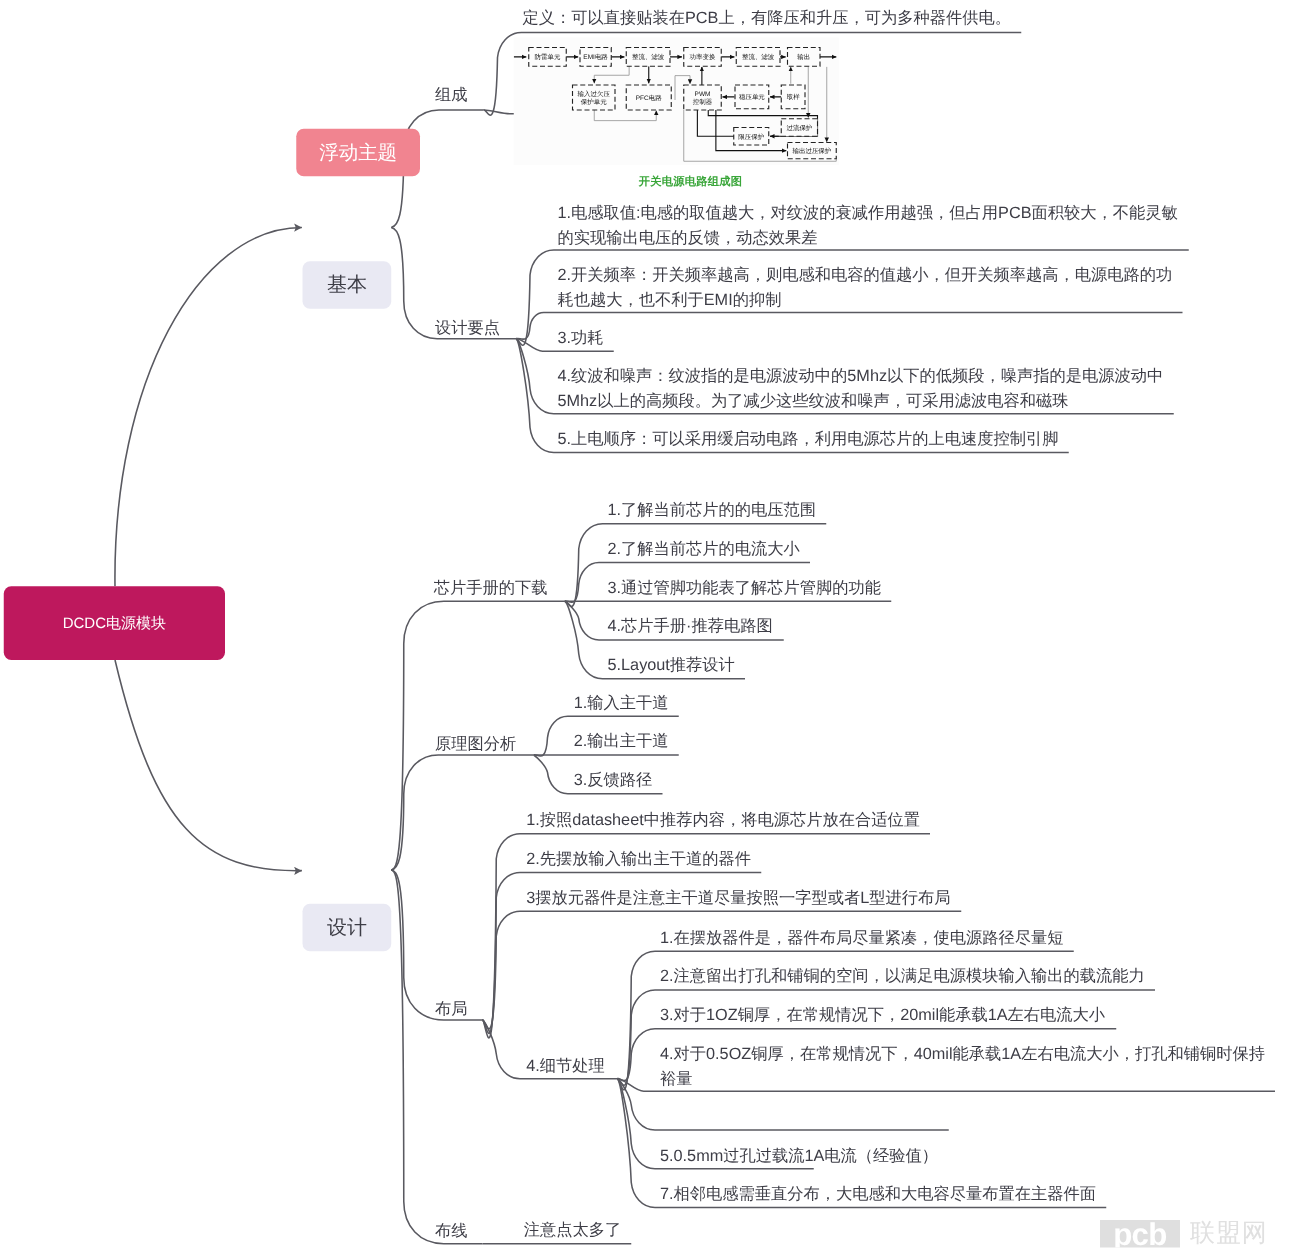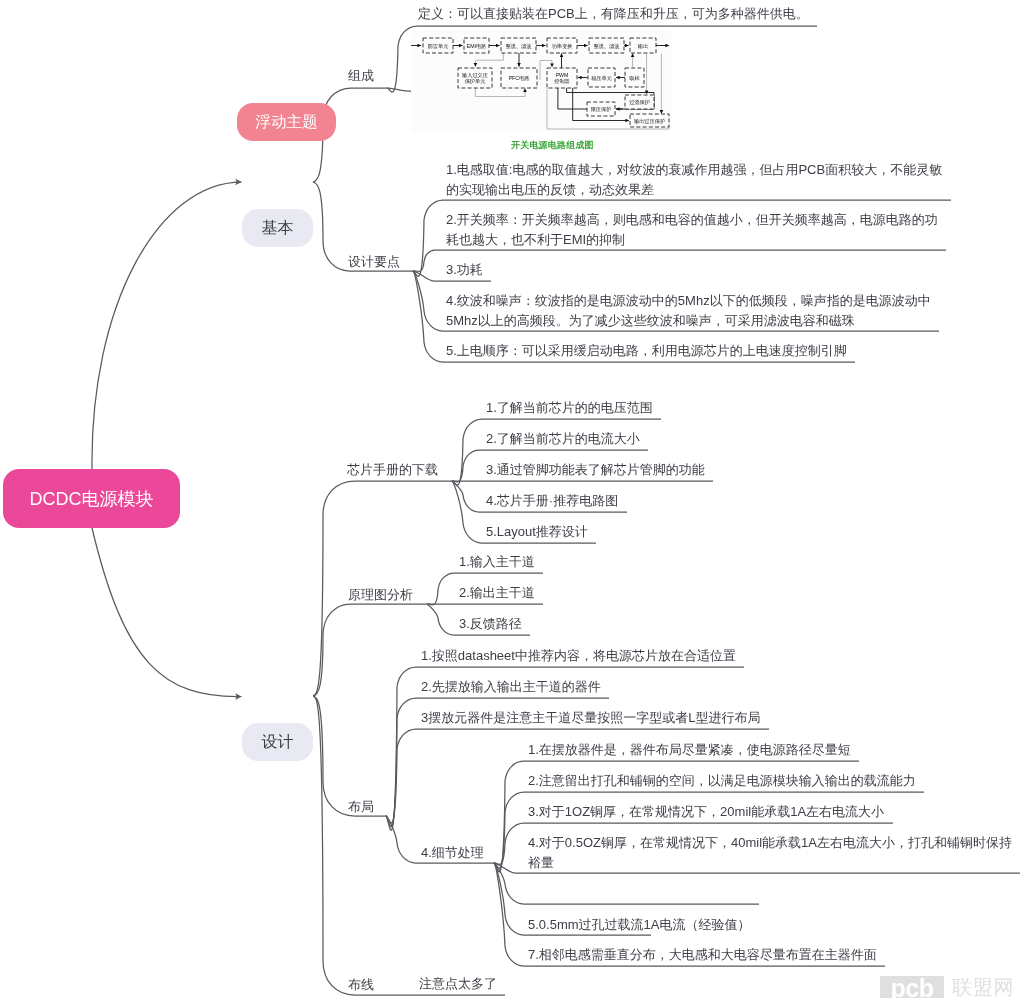--- a/index.html
+++ b/index.html
@@ -3,22 +3,22 @@
 <meta charset="utf-8">
 <title>DCDC电源模块 思维导图</title>
 <style>
 html,body{margin:0;padding:0;background:#ffffff;}
 body{width:1033px;height:998px;position:relative;overflow:hidden;
   font-family:"Liberation Sans","DejaVu Sans",sans-serif;
   color:#3d3d46;-webkit-font-smoothing:antialiased;}
 #canvas{position:absolute;left:0;top:0;width:1033px;height:998px;}
 svg#links{position:absolute;left:0;top:0;width:1033px;height:998px;pointer-events:none;}
 .node{position:absolute;white-space:nowrap;box-sizing:border-box;}
-.boxnode{border-radius:16px;display:flex;align-items:center;justify-content:center;}
-.root-node{background:#ec4899;color:#ffffff;font-size:18px;}
+.boxnode{border-radius:6px;display:flex;align-items:center;justify-content:center;}
+.root-node{background:#be185d;color:#ffffff;font-size:12px;}
 .float-node{background:#f18490;color:#ffffff;font-size:15.6px;}
 .sub-node{background:#e9e9f3;color:#3d3d46;font-size:16px;margin-top:46px;}
 .branch-label{position:absolute;font-size:13px;color:#3d3d46;white-space:nowrap;text-align:center;}
 .leaf{position:absolute;font-size:13px;line-height:20px;color:#3d3d46;}
 #wm{position:absolute;left:880px;top:933px;width:153px;height:58px;margin-top:43px;}
 .wm-logo-box{position:absolute;left:0;top:0;width:64px;height:27px;background:#dfdfdf;
   display:flex;align-items:center;justify-content:center;}
 .wm-logo{font-size:25px;font-weight:bold;color:#ffffff;line-height:1;
   letter-spacing:-0.5px;margin-top:-2px;}
 .wm-brand{position:absolute;left:72px;top:-2px;font-size:20px;color:#e0e0e0;

